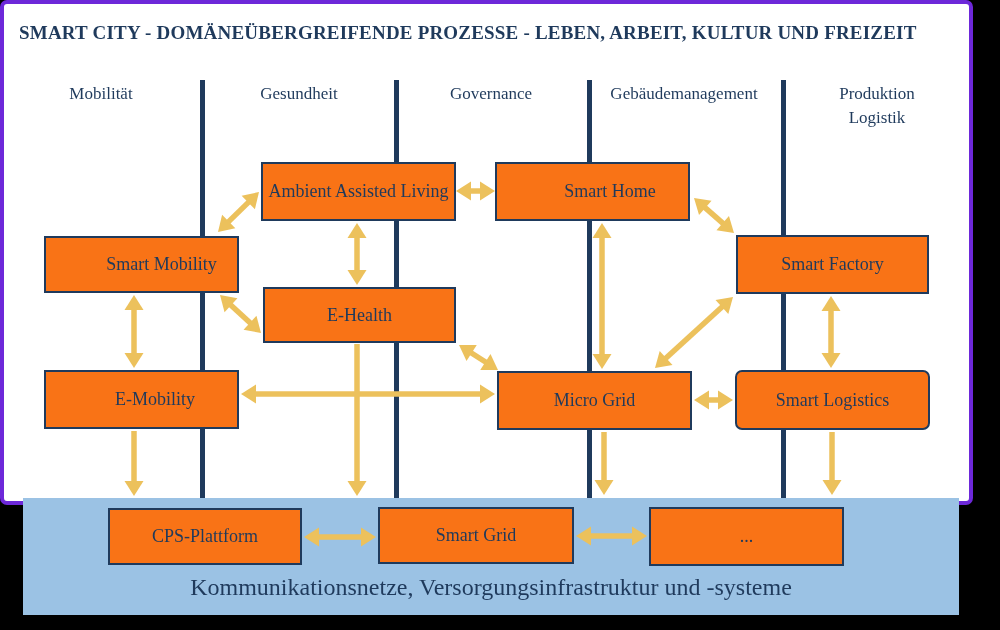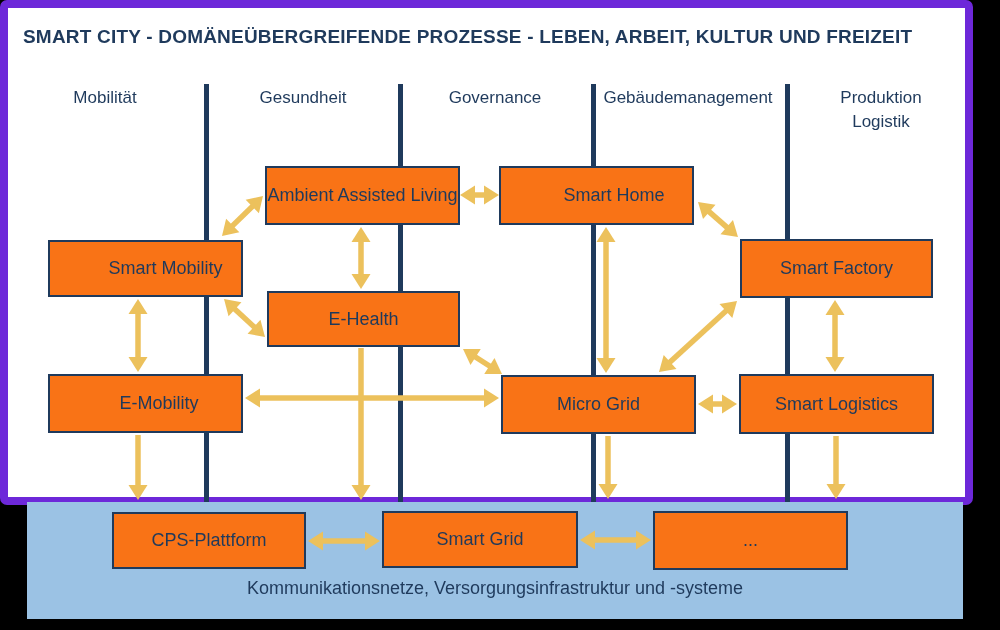--- a/index.html
+++ b/index.html
@@ -4,41 +4,41 @@
 <style>
   html,body{margin:0;padding:0;}
   body{
     width:1000px;height:630px;background:#000;
     font-family:"Liberation Sans","DejaVu Sans",sans-serif;
     position:relative;overflow:hidden;
   }
   .figure{
     position:absolute;left:0;top:0;width:973px;height:505px;
     box-sizing:border-box;background:#fff;
-    border:8px solid #6d28d9;border-radius:7px;
+    border:4px solid #6d28d9;border-radius:7px;font-family:Liberation Serif, serif;
   }
   .title{
     position:absolute;left:15px;top:18px;
     font-size:19px;font-weight:600;letter-spacing:.2px;
     color:#1f3a5c;white-space:nowrap;
   }
   .col-header{
     position:absolute;top:78px;width:210px;text-align:center;
     font-size:17px;font-weight:500;color:#1f3a5c;line-height:24px;
   }
   .domain-line{
     position:absolute;top:76px;height:418px;width:5px;background:#1f3a5c;
   }
   .band{
     position:absolute;left:19px;top:494px;width:936px;height:117px;
     background:#9bc2e4;
   }
   .band-label{
     position:absolute;left:0;right:0;top:76px;text-align:center;
-    font-size:18px;color:#1f3a5c;font-weight:500;
+    font-size:24px;color:#1f3a5c;font-weight:500;
   }
   .node{
     position:absolute;box-sizing:border-box;
     background:#f97316;border:2px solid #1f3a5c;
     display:flex;align-items:center;justify-content:center;
     font-size:18px;color:#1f3a5c;font-weight:500;text-align:center;
   }
   svg.arrows{position:absolute;left:0;top:0;pointer-events:none;}
 </style>
 </head>
@@ -66,21 +66,21 @@
     <div class="band-label">Kommunikationsnetze, Versorgungsinfrastruktur und -systeme</div>
   </div>
 
   <div class="node" style="left:40px;top:232px;width:195px;height:57px;padding-left:40px;">Smart Mobility</div>
   <div class="node" style="left:257px;top:158px;width:195px;height:59px;">Ambient Assisted Living</div>
   <div class="node" style="left:491px;top:158px;width:195px;height:59px;padding-left:35px;">Smart Home</div>
   <div class="node" style="left:259px;top:283px;width:193px;height:56px;">E-Health</div>
   <div class="node" style="left:732px;top:231px;width:193px;height:59px;">Smart Factory</div>
   <div class="node" style="left:40px;top:366px;width:195px;height:59px;padding-left:27px;">E-Mobility</div>
   <div class="node" style="left:493px;top:367px;width:195px;height:59px;text-align:right;">Micro Grid</div>
-  <div class="node" style="left:731px;top:366px;width:195px;height:60px;">Smart Logistics</div>
+  <div class="node" style="left:731px;top:366px;width:195px;height:60px;border-radius:7px;">Smart Logistics</div>
   <div class="node" style="left:104px;top:504px;width:194px;height:57px;">CPS-Plattform</div>
   <div class="node" style="left:374px;top:503px;width:196px;height:57px;">Smart Grid</div>
   <div class="node" style="left:645px;top:503px;width:195px;height:59px;">...</div>
 
   <svg class="arrows" width="969" height="623" viewBox="0 0 969 623">
       <g>
         <line x1="464" y1="187" x2="479" y2="187" stroke="#ecc15c" stroke-width="5.5"></line>
         <polygon points="491,187 476,196.5 476,177.5" fill="#ecc15c"></polygon>
         <polygon points="452,187 467,177.5 467,196.5" fill="#ecc15c"></polygon>
       </g>

